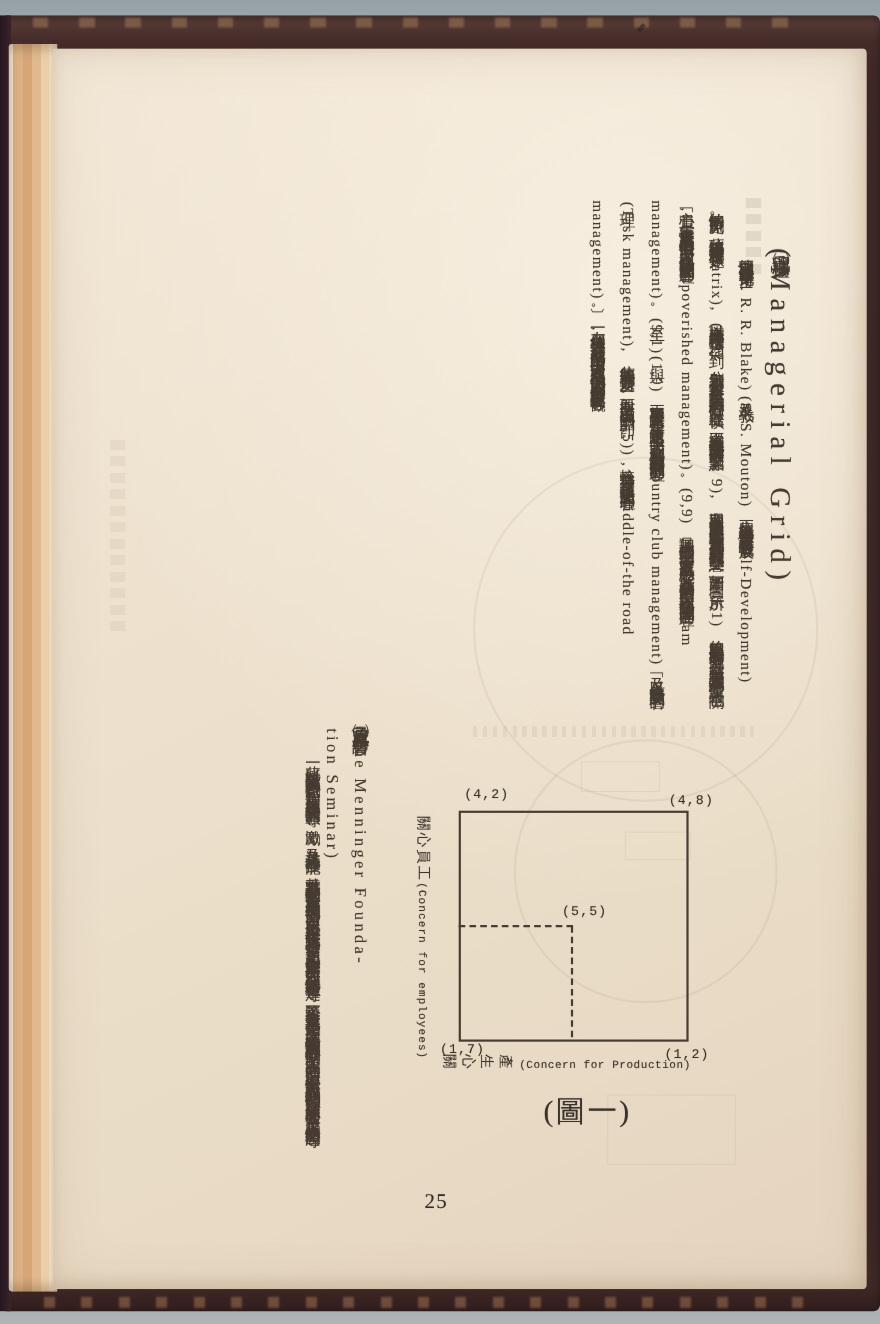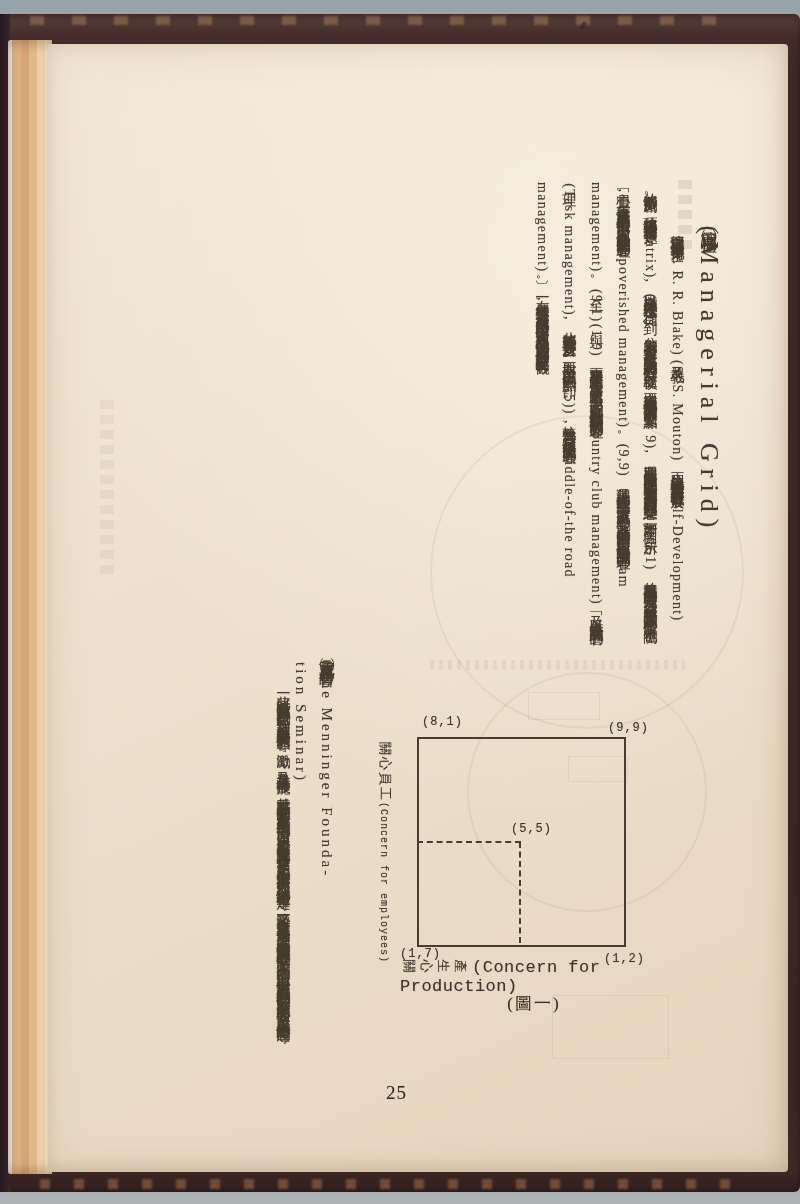--- a/index.html
+++ b/index.html
@@ -41,23 +41,23 @@
   
   .fig-frame{left:369px;top:693px;width:205px;height:206px;border:2px solid #473d31;}
   .fig-dash-h{left:369px;top:797px;width:104px;height:0;border-top:2px dashed #473d31;}
   .fig-dash-v{left:471px;top:798px;width:0;height:101px;border-left:2px dashed #473d31;}
   .fig-lbl{font-family:"Liberation Mono","DejaVu Sans Mono",monospace;font-size:12px;letter-spacing:1px;color:#3f362c;text-shadow:0 0 1px rgba(63,54,44,.4);}
   .fig-ylabel{left:328px;top:698px;height:240px;writing-mode:vertical-rl;text-orientation:sideways;color:#3f362c;text-shadow:0 0 1px rgba(63,54,44,.4);}
   .fig-ylabel .cjk{font-size:13px;letter-spacing:2px;}
   .fig-ylabel .lat{font-family:"Liberation Mono","DejaVu Sans Mono",monospace;font-size:10px;letter-spacing:1px;}
   .fig-xlabel{left:352px;top:914px;width:290px;color:#3f362c;text-shadow:0 0 1px rgba(63,54,44,.4);}
   .fig-xlabel .cjk{font-size:13px;letter-spacing:4px;margin-right:4px;}
-  .fig-xlabel .lat{font-family:"Liberation Mono","DejaVu Sans Mono",monospace;font-size:17px;letter-spacing:.5px;margin-top:14px;}
+  .fig-xlabel .lat{font-family:"Liberation Mono","DejaVu Sans Mono",monospace;font-size:10px;letter-spacing:.5px;margin-top:14px;}
   .rch{display:inline-block;transform:rotate(90deg);}
-  .fig-caption{left:430px;top:948px;width:112px;text-align:center;font-size:17px;color:#3a332c;letter-spacing:2px;text-shadow:0 0 1px rgba(58,51,44,.4);}
+  .fig-caption{left:430px;top:948px;width:112px;text-align:center;font-size:27px;color:#3a332c;letter-spacing:2px;text-shadow:0 0 1px rgba(58,51,44,.4);}
   .page-num{left:338px;top:1038px;width:42px;font-size:19px;color:#33302b;letter-spacing:1px;text-shadow:0 0 1px rgba(51,48,43,.35);}
   
   .ghost{opacity:.09;filter:blur(.7px);pointer-events:none;}
   .gh-circle{border:2px solid #7c6a52;border-radius:50%;}
   .gh-rect{border:1px solid #7c6a52;}
   .gh-strip{background:repeating-linear-gradient(90deg,#7c6a52 0 4px,transparent 4px 9px);}
   .gh-col{background:repeating-linear-gradient(180deg,#7c6a52 0 9px,transparent 9px 15px);}
 </style>
 </head>
 <body>
@@ -88,22 +88,22 @@
 
     <div class="abs vtext sec3-h1">
       <span class="cjk">㈢孟尼恩賈基研討會</span><span class="lat">(The Menninger Founda-</span>
     </div>
     <div class="abs vtext sec3-h2">tion Seminar)</div>
     <div class="abs vtext sec3-body">此一研討會雖由私人診所所創見,却一直被用以訓練主管人員的領導、激勵、及意見溝通等技能。其重點並不在判斷一個人是否眞有精神上的毛病,而是以決定一位員工在工作崗位上其精神是否健全,如員工的工作態度與生產力如何,他的情緒是否穩定等。鑒於工作對一位員工極爲重要,因此訓練內容應涵蓋誘導的心理動態,人與人之間的溝通,心理學之對於人與組織之間的關係,影響領導的心理因素,及主管人員的情緒問題等</div>
 
     <div class="abs fig-frame"></div>
     <div class="abs fig-dash-h"></div>
     <div class="abs fig-dash-v"></div>
-    <div class="abs fig-lbl" style="left:374px;top:671px;">(8,1)</div>
-    <div class="abs fig-lbl" style="left:560px;top:677px;">(9,9)</div>
+    <div class="abs fig-lbl" style="left:374px;top:671px;">(4,2)</div>
+    <div class="abs fig-lbl" style="left:560px;top:677px;">(4,8)</div>
     <div class="abs fig-lbl" style="left:352px;top:903px;">(1,7)</div>
     <div class="abs fig-lbl" style="left:556px;top:908px;">(1,2)</div>
     <div class="abs fig-lbl" style="left:450px;top:778px;margin-left:13px;">(5,5)</div>
     <div class="abs fig-ylabel">
       <span class="cjk">關心員工</span><span class="lat">(Concern for employees)</span>
     </div>
     <div class="abs fig-xlabel">
       <span class="cjk"><span class="rch">關</span><span class="rch">心</span><span class="rch">生</span><span class="rch">產</span></span><span class="lat">(Concern for Production)</span>
     </div>
     <div class="abs fig-caption">(圖一)</div>

